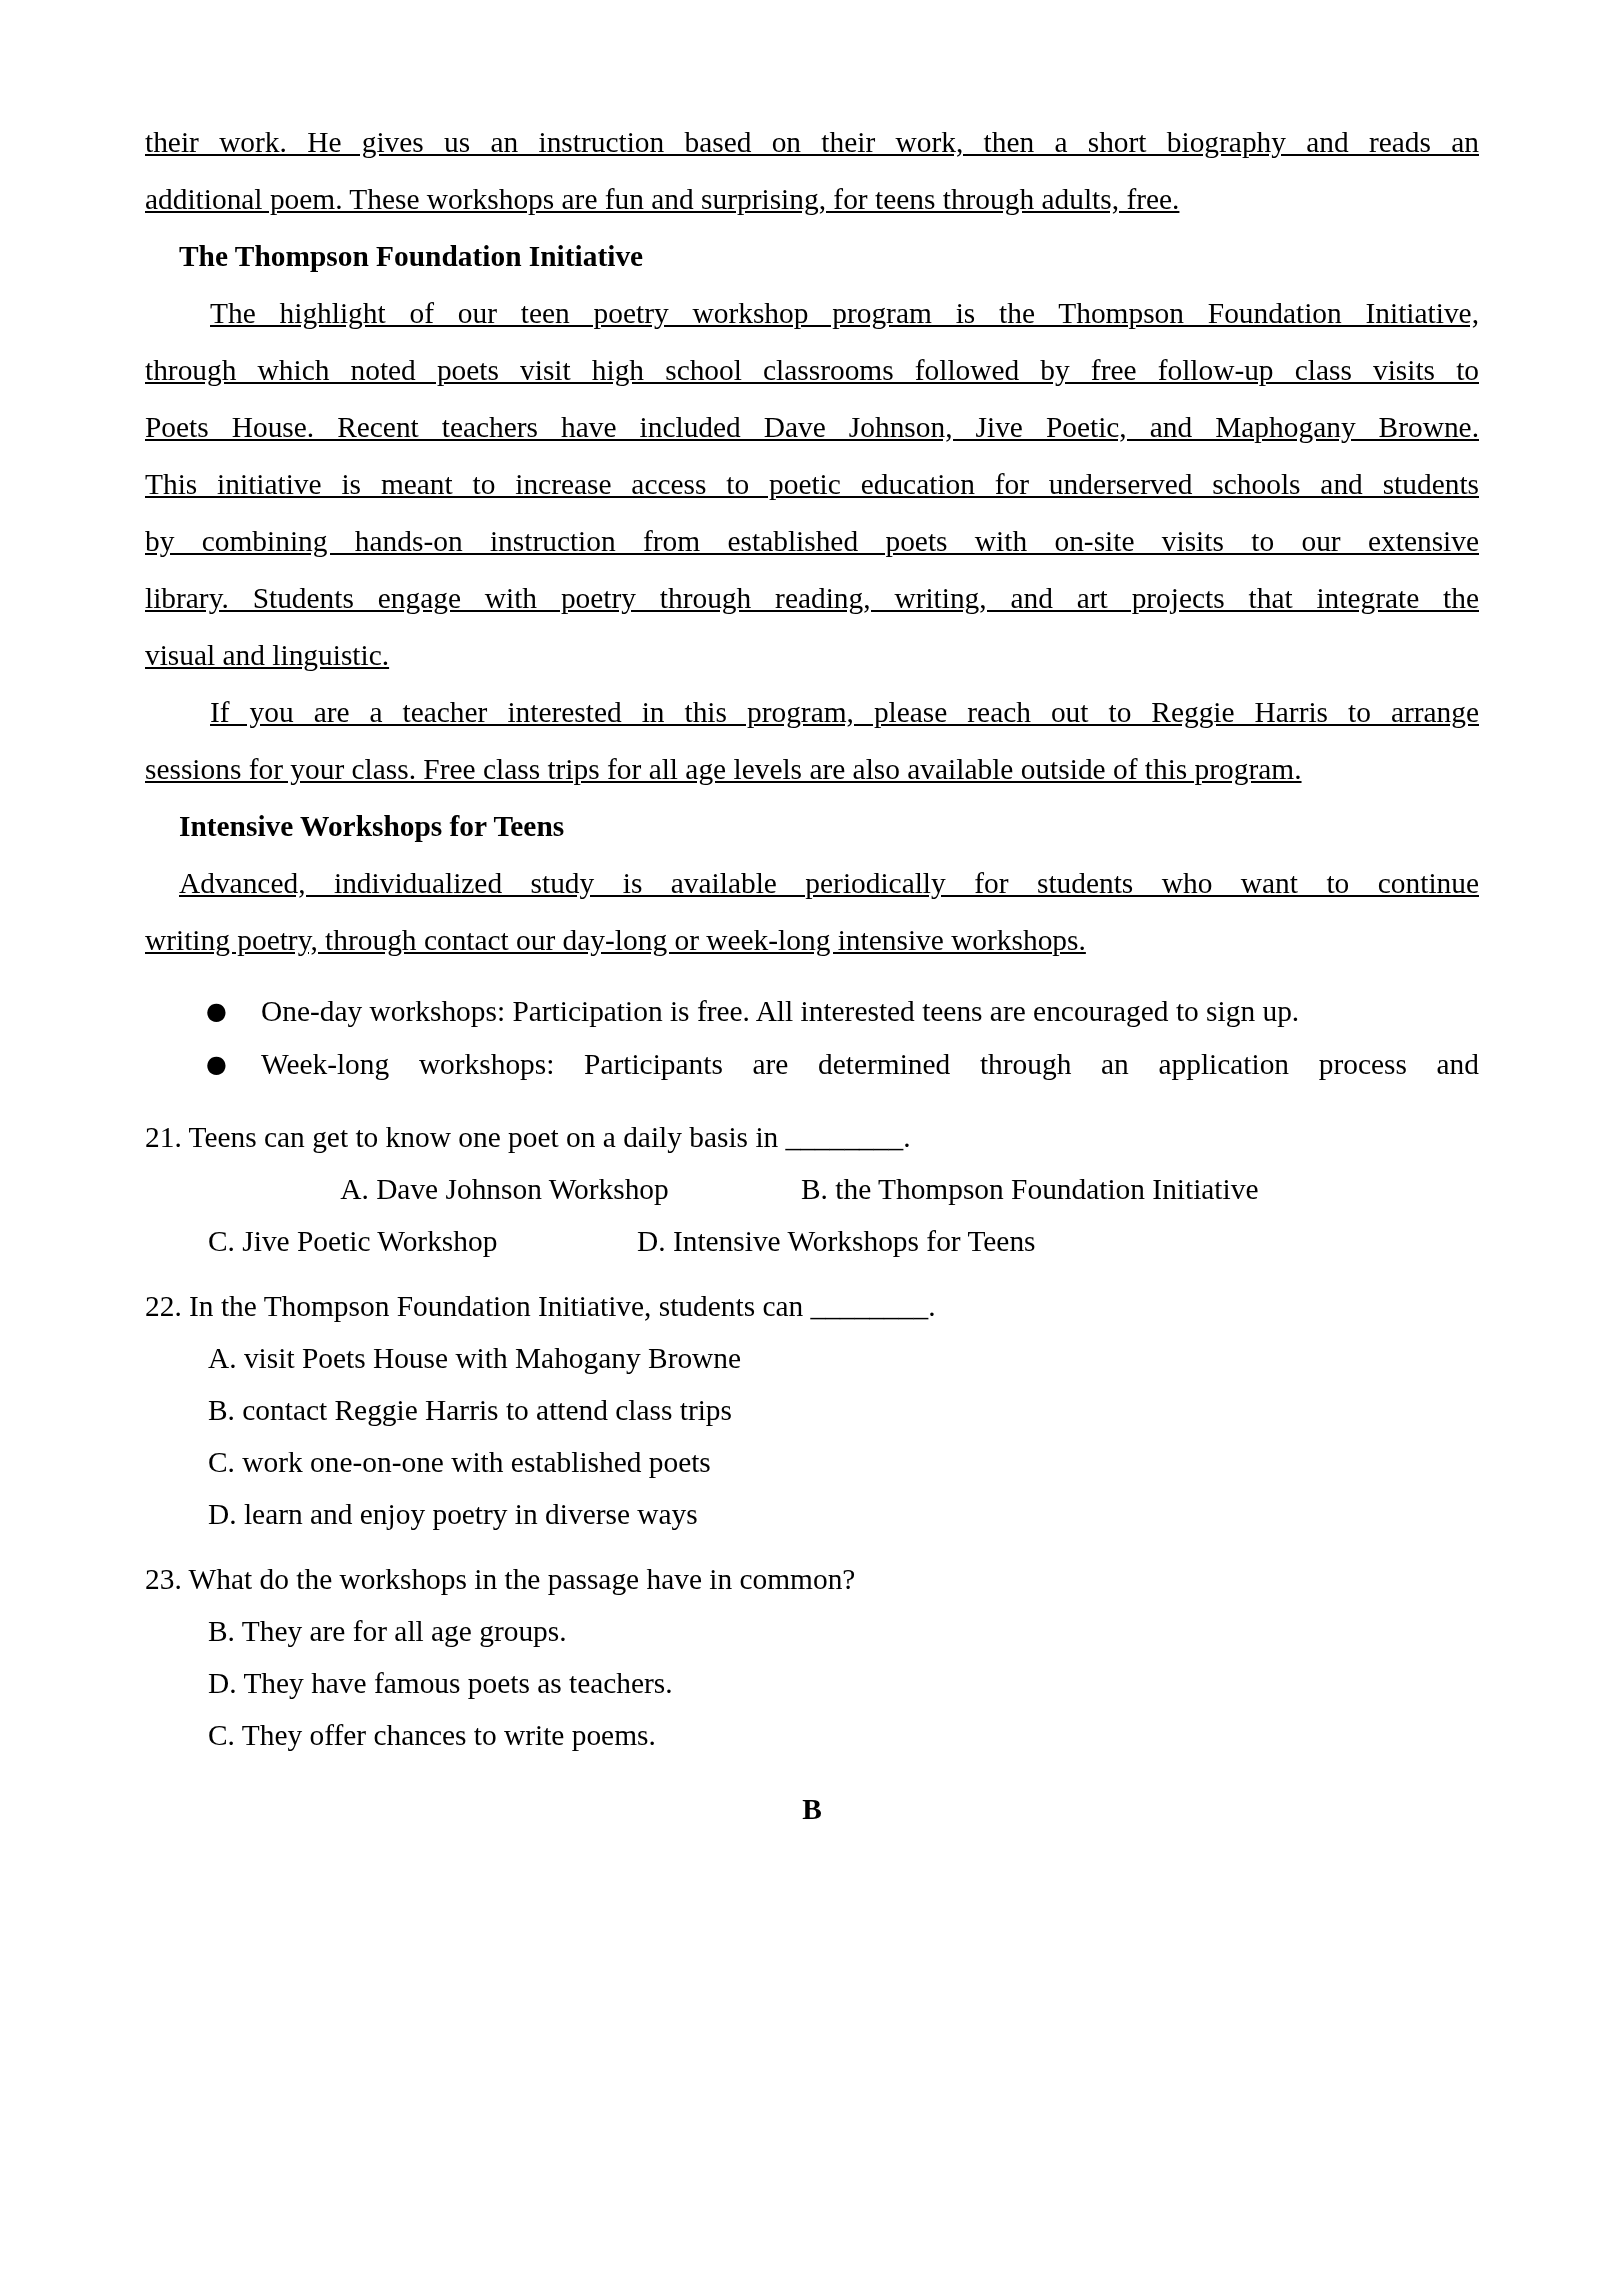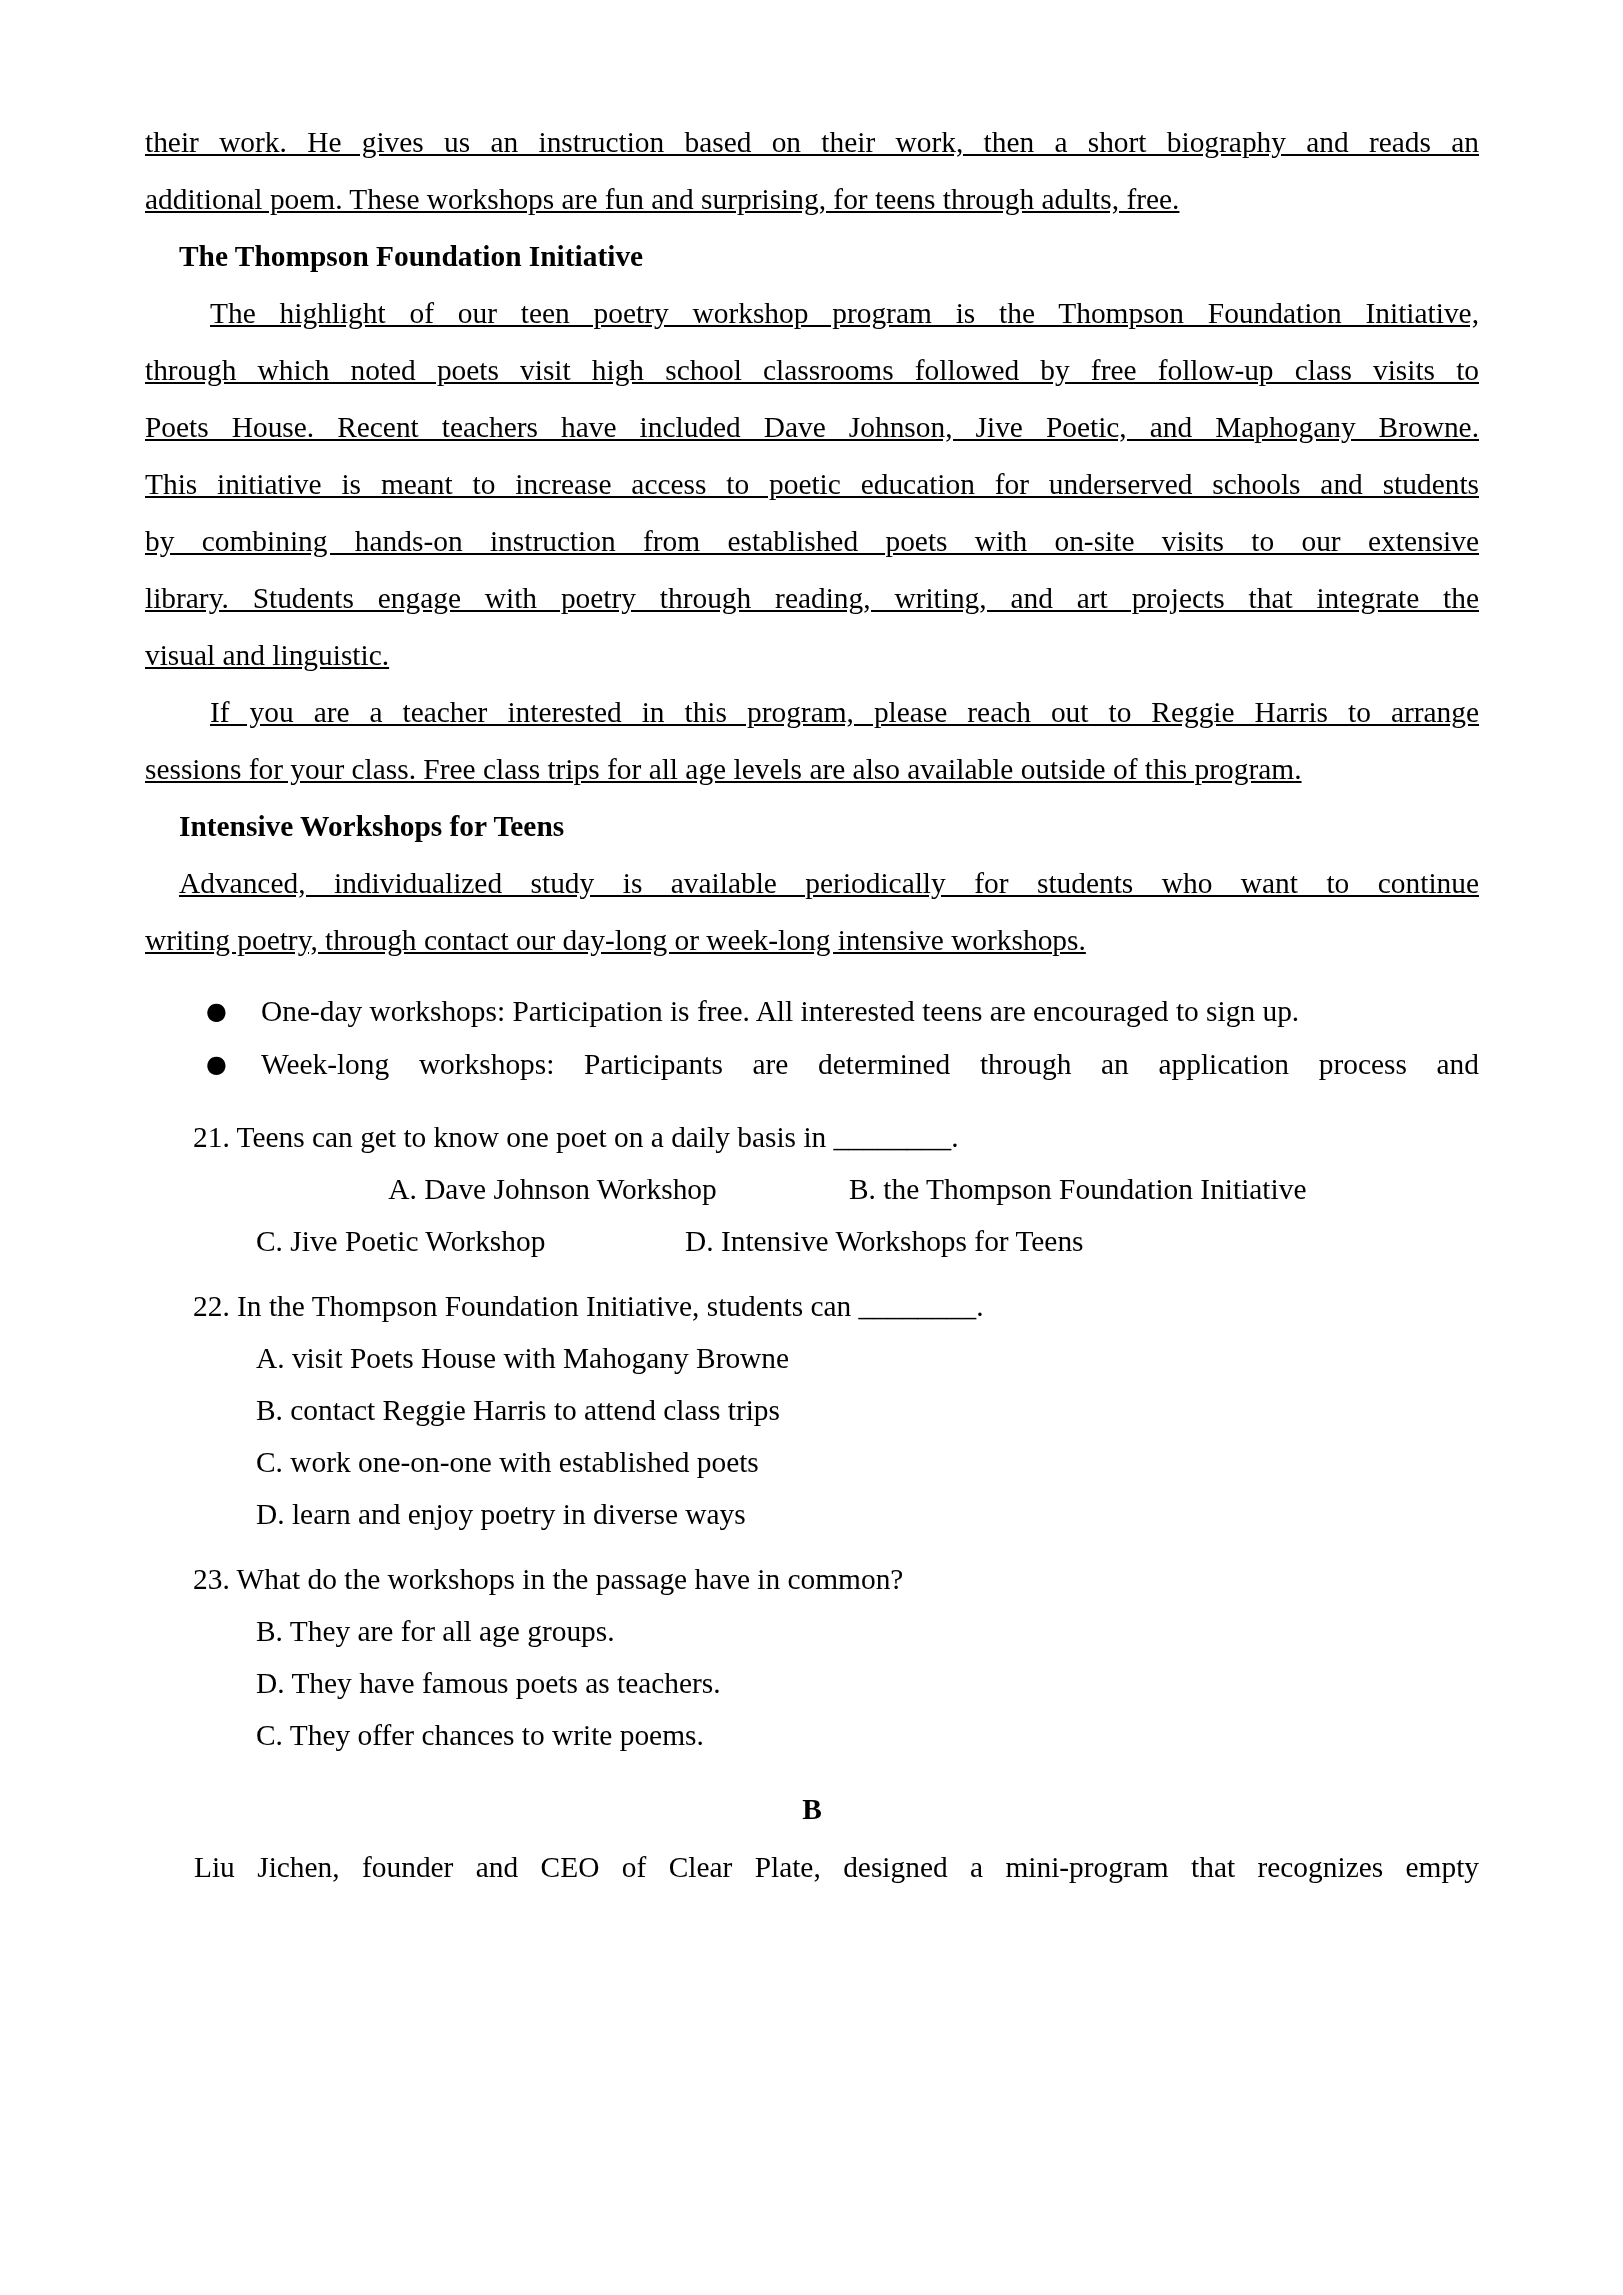--- a/index.html
+++ b/index.html
@@ -18,21 +18,21 @@
   .ind-90 { text-indent: 49px; }
   .ind-62 { text-indent: 34px; }
   .heading { font-weight: bold; text-indent: 34px; line-height: 57px; }
   .bullets { margin-top: 16.4px; line-height: 53px; }
   .bullet-item { position: relative; padding-left: 116px; }
   .bullet-item .marker {
     position: absolute; left: 61px; top: 0;
     font-size: 24px; line-height: 53px;
     font-family: "DejaVu Sans", sans-serif;
   }
-  .questions { margin-top: 19.6px; line-height: 52px; margin-left: 48px; }
+  .questions { margin-top: 19.6px; line-height: 52px; }
   .qblock { margin: 0; }
   .qblock + .qblock { margin-top: 13px; }
   .opt-row { display: flex; padding-left: 63px; }
   .opt-row .col-a { width: 593px; text-align: center; }
   .opt-row .col-c { width: 429px; }
   .opt-line { padding-left: 63px; }
   .section-b { margin-top: 22px; line-height: 52px; text-align: center; font-weight: bold; }
   .final-para { margin-top: 4.4px; line-height: 57px; }
 </style>
 </head>
@@ -106,18 +106,15 @@
       <div class="line">23. What do the workshops in the passage have in common?</div>
       <div class="opt-line">B. They are for all age groups.</div>
       <div class="opt-line">D. They have famous poets as teachers.</div>
       <div class="opt-line">C. They offer chances to write poems.</div>
     </div>
 
   </div>
 
   <div class="section-b">B</div>
 
-  <div class="final-para">
-    <div class="line jline ind-90">Liu Jichen, founder and CEO of Clear Plate, designed a mini-program that recognizes empty</div>
-  </div>
 
 </div>
 
 
 </body></html>

